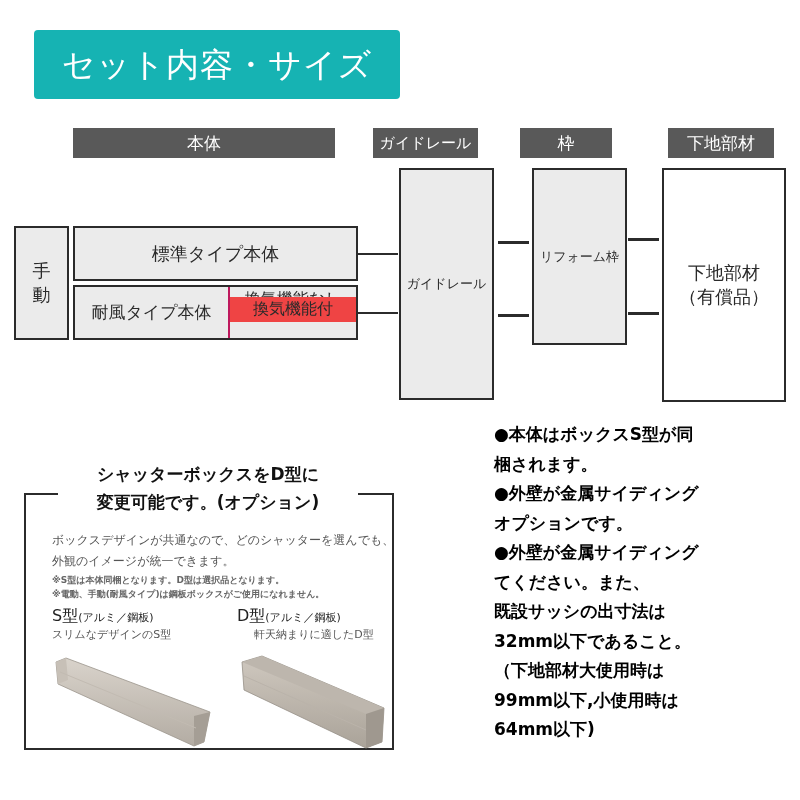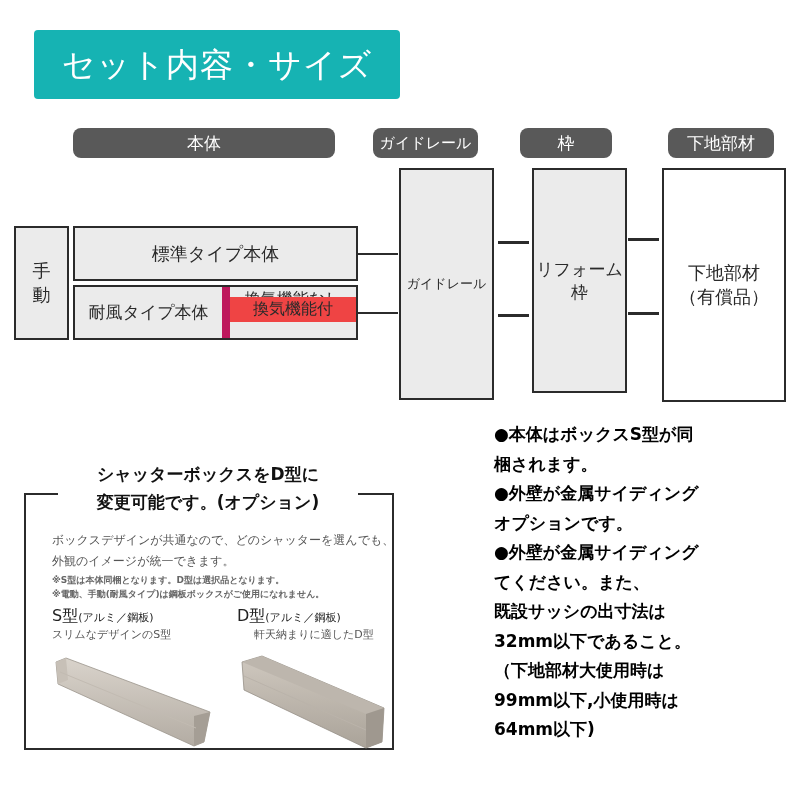--- a/index.html
+++ b/index.html
@@ -8,53 +8,53 @@
 
     .title-banner {
       position: absolute; left: 34px; top: 30px; width: 366px; height: 69px;
       background: #16b3b3; border-radius: 4px;
       color: #fff; font-size: 33px; line-height: 69px; text-align: center;
       letter-spacing: 1px;
     }
 
     .col-header {
       position: absolute; top: 128px; height: 30px;
-      background: #595959; color: #fff; font-size: 17px; line-height: 30px; text-align: center; border-radius: 8px;
+      background: #595959; color: #fff; font-size: 17px; line-height: 30px; text-align: center;
     }
     .col-header.small { font-size: 15px; }
 
     .box {
       position: absolute; background: #ebebeb; border: 2px solid #2b2b2b;
       display: flex; align-items: center; justify-content: center; text-align: center;
       color: #2a2a2a;
     }
     .box.white { background: #ffffff; }
 
     .manual-box { left: 14px; top: 226px; width: 55px; height: 114px; font-size: 18px; line-height: 24px; }
     .std-box { left: 73px; top: 226px; width: 285px; height: 55px; font-size: 18px; }
     .wind-box { left: 73px; top: 285px; width: 285px; height: 55px; }
     .wind-left {
       position: absolute; left: 0; top: 0; width: 155px; height: 100%;
       display: flex; align-items: center; justify-content: center; font-size: 17px;
-      border-right: 8px solid #be185d;
+      border-right: 2px solid #be185d;
     }
     .wind-right-top {
       position: absolute; left: 155px; top: 0; right: 0; height: 50%;
       display: flex; align-items: center; justify-content: center; font-size: 16px;
       border-bottom: 1.5px dashed #555;
       font-family: Liberation Mono, monospace;
     }
     .wind-right-bot {
       position: absolute; left: 155px; bottom: 16px; right: 0; height: 50%;
       background: #ef4444;
       display: flex; align-items: center; justify-content: center; font-size: 16px;
     }
 
     .rail-box { left: 399px; top: 168px; width: 95px; height: 232px; font-size: 13px; }
-    .frame-box { left: 532px; top: 168px; width: 95px; height: 225px; font-size: 17px; }
+    .frame-box { left: 532px; top: 168px; width: 95px; height: 177px; font-size: 13px; }
     .base-box { left: 662px; top: 168px; width: 124px; height: 234px; font-size: 18px; line-height: 24px; }
 
     .connector { position: absolute; height: 2px; background: #2b2b2b; }
 
     .dashed-panel {
       position: absolute; left: 24px; top: 493px; width: 370px; height: 257px;
       border: 2px solid #2b2b2b;
     }
     .panel-heading {
       position: absolute; left: 58px; top: 460px; width: 300px;

